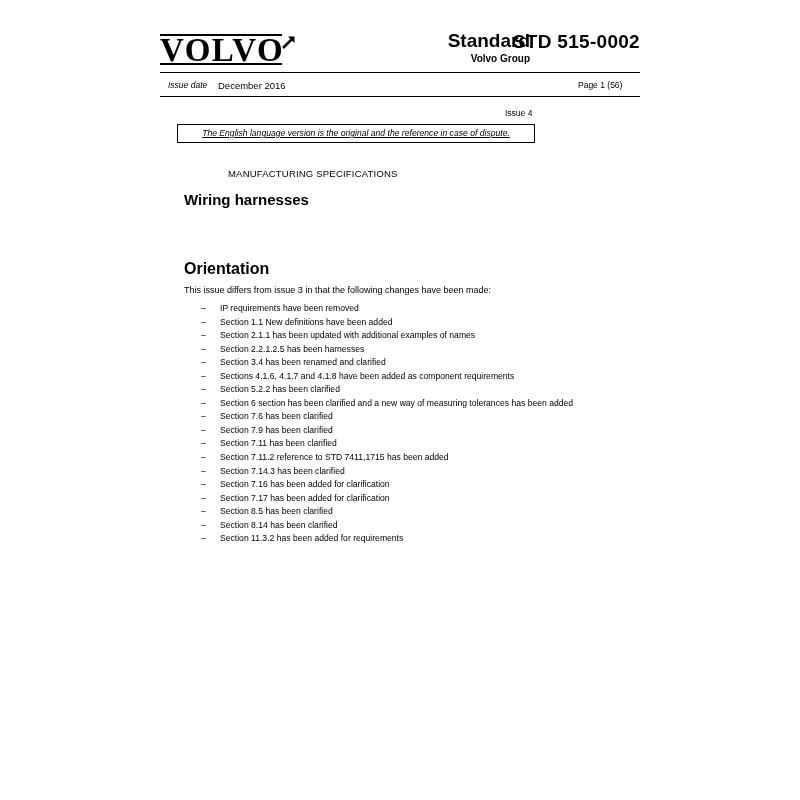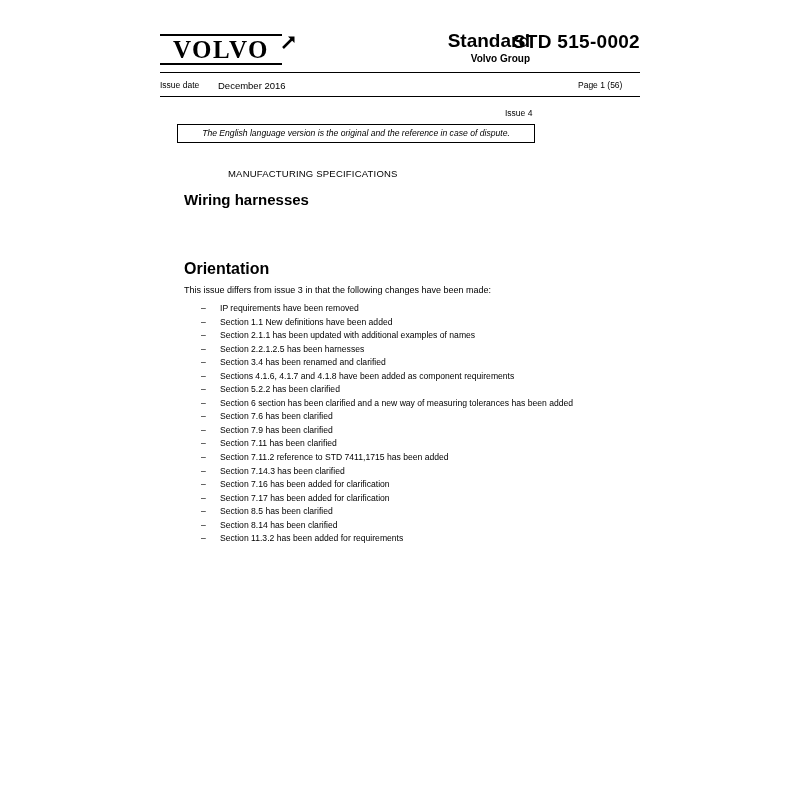--- a/index.html
+++ b/index.html
@@ -34,21 +34,21 @@
   .logo {
     position: absolute;
     left: 0;
     top: 16px;
     width: 122px;
     height: 26px;
   }
   .logo-text {
     font-family: "Liberation Serif", serif;
     font-weight: bold;
-    font-size: 25px;
+    font-size: 33px;
     letter-spacing: 1.5px;
     line-height: 26px;
     text-align: center;
     color: #000;
     border-top: 2.5px solid #000;
     border-bottom: 2.5px solid #000;
     padding: 1px 0 0 0;
   }
   .logo-arrow {
     position: absolute;
@@ -98,21 +98,21 @@
     top: 78px;
     width: 480px;
     height: 18px;
     font-size: 8.5px;
   }
   .issue-row .cell {
     position: absolute;
     top: 2px;
     white-space: nowrap;
   }
-  .c-issue-date-label { left: 0; }
+  .c-issue-date-label { left: 8px; font-style: italic; }
   .c-issue-date-value { left: 58px; font-size: 9.5px; }
   .c-issue-label { left: 345px; margin-top: 28px; }
   .c-page-label { left: 418px; }
   .hr-sub {
     position: absolute;
     left: 160px;
     top: 96px;
     width: 480px;
     border-top: 0.8px solid #000;
   }
@@ -124,20 +124,21 @@
     width: 358px;
     height: 19px;
     border: 1.1px solid #000;
     box-sizing: border-box;
   }
   .notice-text {
     font-size: 8.6px;
     font-style: italic;
     line-height: 17px;
     text-align: center;
+    text-decoration: underline;
   }
   
   .spec-label {
     position: absolute;
     left: 184px;
     top: 168px;
     font-size: 9.5px;
     letter-spacing: 0.2px;
     padding-left: 44px;
   }

